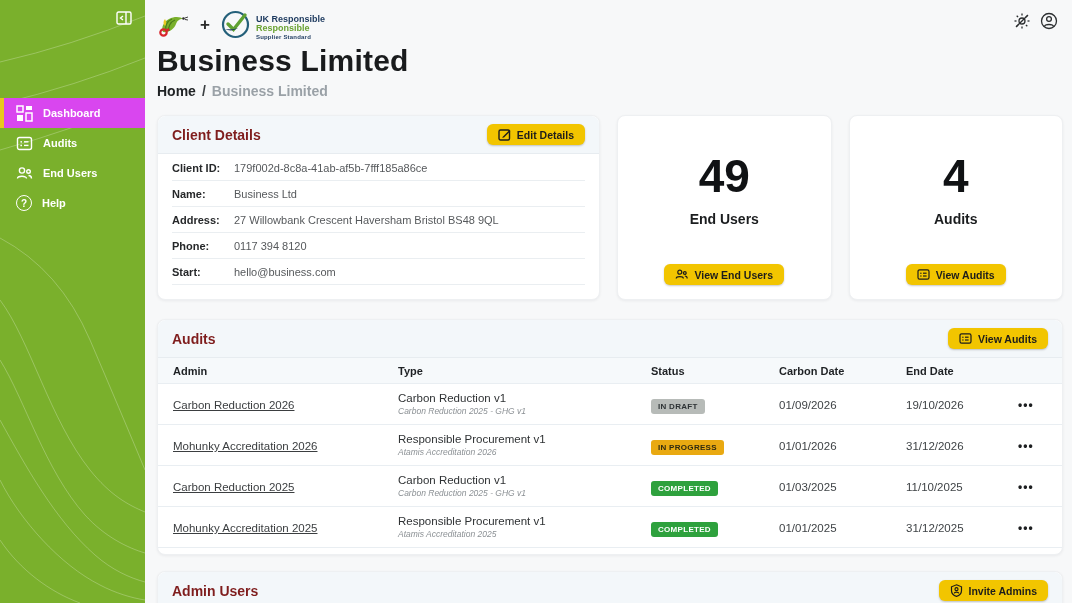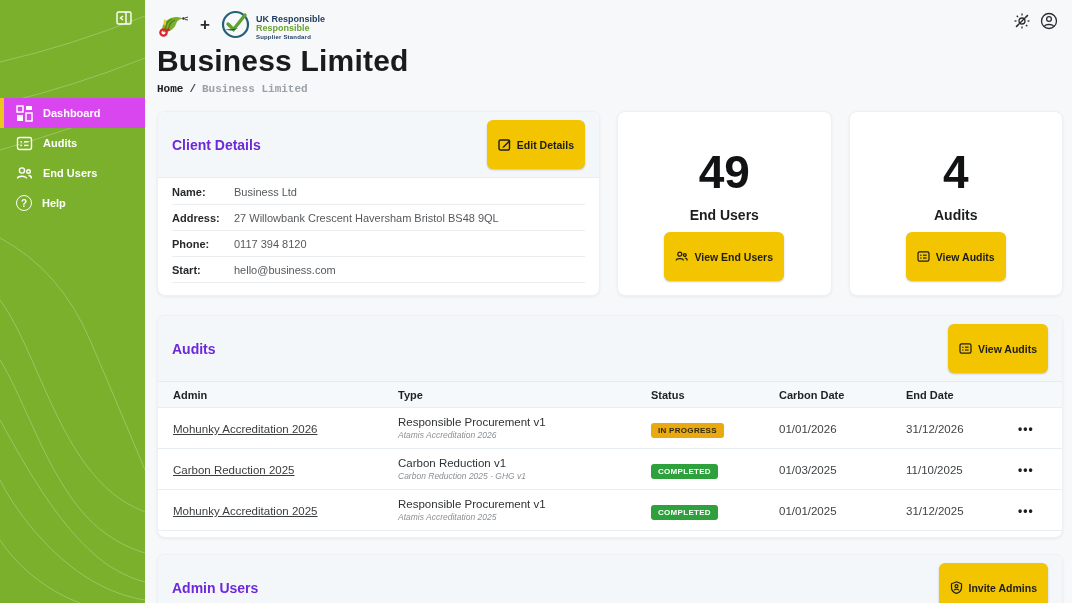--- a/index.html
+++ b/index.html
@@ -24,30 +24,30 @@
   .plus-sign { font-size:17px; font-weight:bold; color:#2b2b2b; margin:0 2px; }
   .ukrp { display:flex; align-items:center; gap:6px; }
   .ukrp-text { line-height:1.05; }
   .ukrp-line1 { font-size:9px; font-weight:bold; color:#1d3a5f;margin-top:6px; }
   .ukrp-line2 { font-size:9px; font-weight:bold; color:#6aa233; }
   .ukrp-line3 { font-size:6px; font-weight:bold; color:#1d3a5f; letter-spacing:0.2px; }
   .topbar-actions { margin-left:auto; display:flex; align-items:center; gap:9px; margin-top:3px; }
   .icon-btn { width:18px; height:18px; cursor:pointer; display:inline-flex; }
 
   .page-title { margin:5px 0 0 12px; font-size:30px; line-height:32px; font-weight:bold; color:#191b1d; letter-spacing:0.2px; }
-  .breadcrumb { margin:6px 0 0 12px; font-size:11px; display:flex; gap:6px; align-items:flex-start;font-family:Liberation Mono, monospace; }
+  .breadcrumb { margin:6px 0 0 12px; font-size:14px; display:flex; gap:6px; align-items:flex-start; }
   .crumb-home { font-weight:bold; color:#202325; cursor:pointer; }
   .crumb-sep { color:#3c4043; font-weight:bold; }
   .crumb-current { color:#9aa1a7; font-weight:bold; }
 
   .content { margin:16px 9px 0 12px; }
   .card { background:#fff; border:1px solid #eef0f2; border-radius:8px; box-shadow:0 1px 3px rgba(16,24,40,.06); }
   .card-header { display:flex; align-items:center; justify-content:space-between; background:#f3f7fa; border-bottom:1px solid #e7ecf0; border-radius:8px 8px 0 0; padding:8px 14px; }
-  .card-title { font-size:14px; font-weight:bold; color:#6d28d9; }
-  .btn-yellow { display:inline-flex; align-items:center; gap:6px; background:#f2c500; color:#1d1d1b; font-size:10.5px; font-weight:bold; padding:18px 11px; border-radius:6px; border:none; box-shadow:0 1px 2px rgba(0,0,0,.22); cursor:pointer; font-family:inherit; }
+  .card-title { font-size:14px; font-weight:bold; color:#7f1d1d; }
+  .btn-yellow { display:inline-flex; align-items:center; gap:6px; background:#f2c500; color:#1d1d1b; font-size:10.5px; font-weight:bold; padding:4px 11px; border-radius:6px; border:none; box-shadow:0 1px 2px rgba(0,0,0,.22); cursor:pointer; font-family:inherit; }
   .btn-icon { width:13px; height:13px; display:inline-flex; }
 
   
   .row-top { display:flex; gap:17px; height:185px; }
   .client-card { width:443px; flex-shrink:0; display:flex; flex-direction:column; }
   .fields { padding:1px 14px 0; }
   .field-row { display:flex; align-items:center; padding:7px 0 6px; border-bottom:1px solid #eaeef1; font-size:11px; }
   .field-label { width:62px; flex-shrink:0; font-weight:bold; color:#26282a; }
   .field-value { color:#56595c; }
 
@@ -217,20 +217,24 @@
                 <svg width="13" height="13" viewBox="0 0 13 13" fill="none" stroke="#1d1d1b" stroke-width="1.4">
                   <rect x="1" y="2" width="10.5" height="10" rx="1.5"></rect>
                   <path d="M4.5,9 L11.5,2 L12.5,3 L6,9.5 L4.2,9.8 Z" fill="#1d1d1b" stroke="none"></path>
                 </svg>
               </span>
               <span>Edit Details</span>
             </button>
           </div>
           <div class="fields">
             <div class="field-row">
+              <span class="field-label">Client ID:</span>
+              <span class="field-value">179f002d-8c8a-41ab-af5b-7fff185a86ce</span>
+            </div>
+            <div class="field-row">
               <span class="field-label">Name:</span>
               <span class="field-value">Business Ltd</span>
             </div>
             <div class="field-row">
               <span class="field-label">Address:</span>
               <span class="field-value">27 Willowbank Crescent Haversham Bristol BS48 9QL</span>
             </div>
             <div class="field-row">
               <span class="field-label">Phone:</span>
               <span class="field-value">0117 394 8120</span>
@@ -307,20 +311,31 @@
               <th class="first">Admin</th>
               <th>Type</th>
               <th>Status</th>
               <th>Carbon Date</th>
               <th>End Date</th>
               <th></th>
             </tr>
           </thead>
           <tbody>
             <tr>
+              <td class="first"><a class="audit-link">Carbon Reduction 2026</a></td>
+              <td>
+                <div class="type-main">Carbon Reduction v1</div>
+                <div class="type-sub">Carbon Reduction 2025 - GHG v1</div>
+              </td>
+              <td><span class="badge" data-status="draft">IN DRAFT</span></td>
+              <td><span class="date">01/09/2026</span></td>
+              <td><span class="date">19/10/2026</span></td>
+              <td><span class="row-menu">•••</span></td>
+            </tr>
+            <tr>
               <td class="first"><a class="audit-link">Mohunky Accreditation 2026</a></td>
               <td>
                 <div class="type-main">Responsible Procurement v1</div>
                 <div class="type-sub">Atamis Accreditation 2026</div>
               </td>
               <td><span class="badge" data-status="progress">IN PROGRESS</span></td>
               <td><span class="date">01/01/2026</span></td>
               <td><span class="date">31/12/2026</span></td>
               <td><span class="row-menu">•••</span></td>
             </tr>

